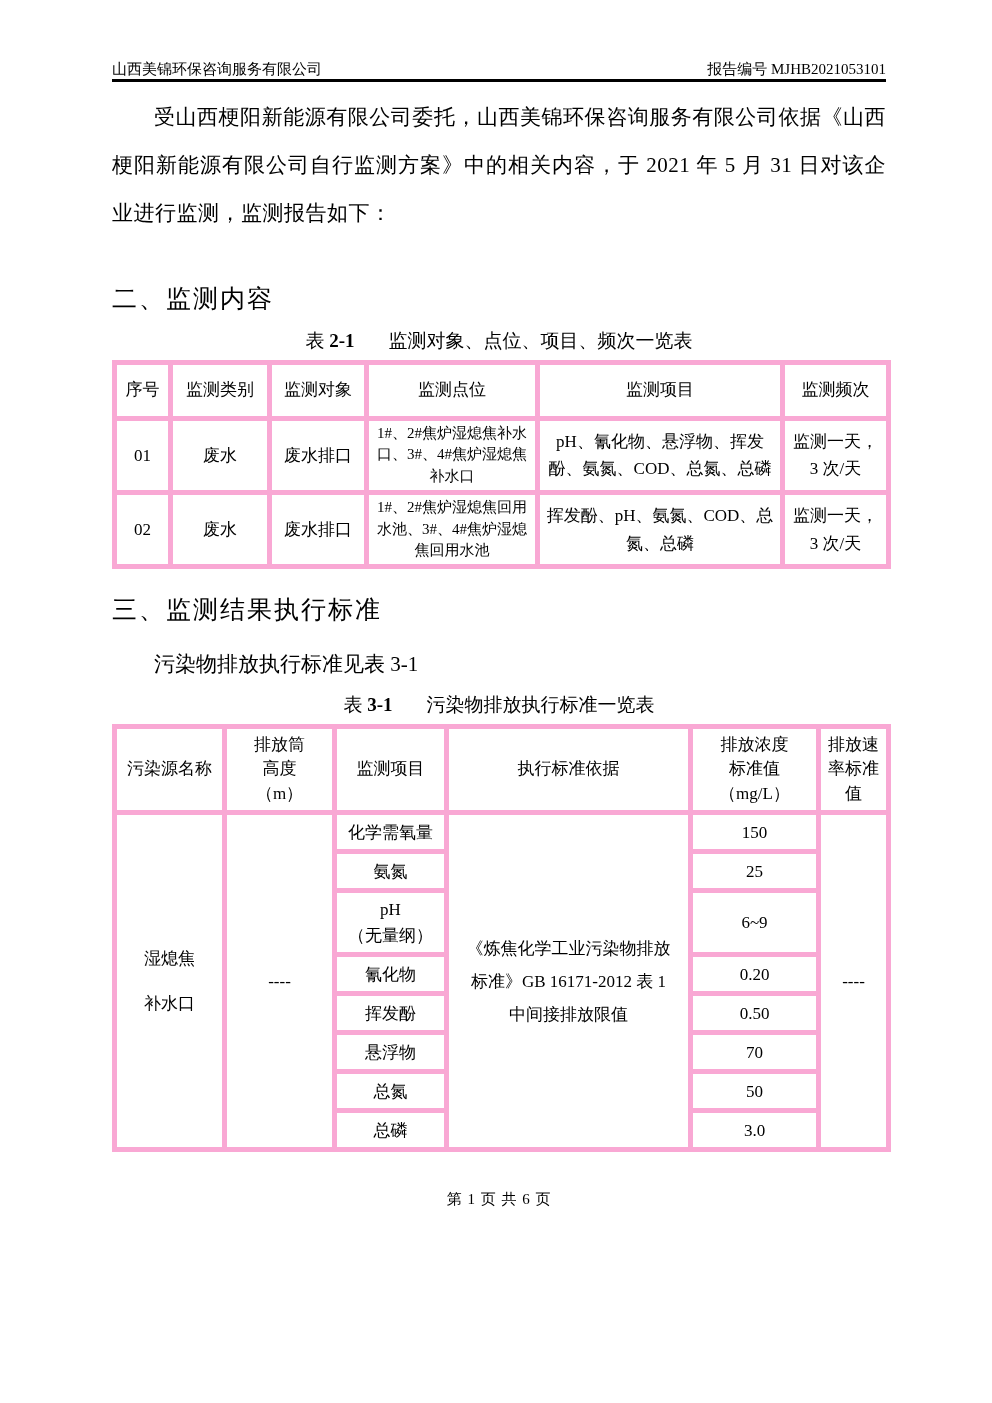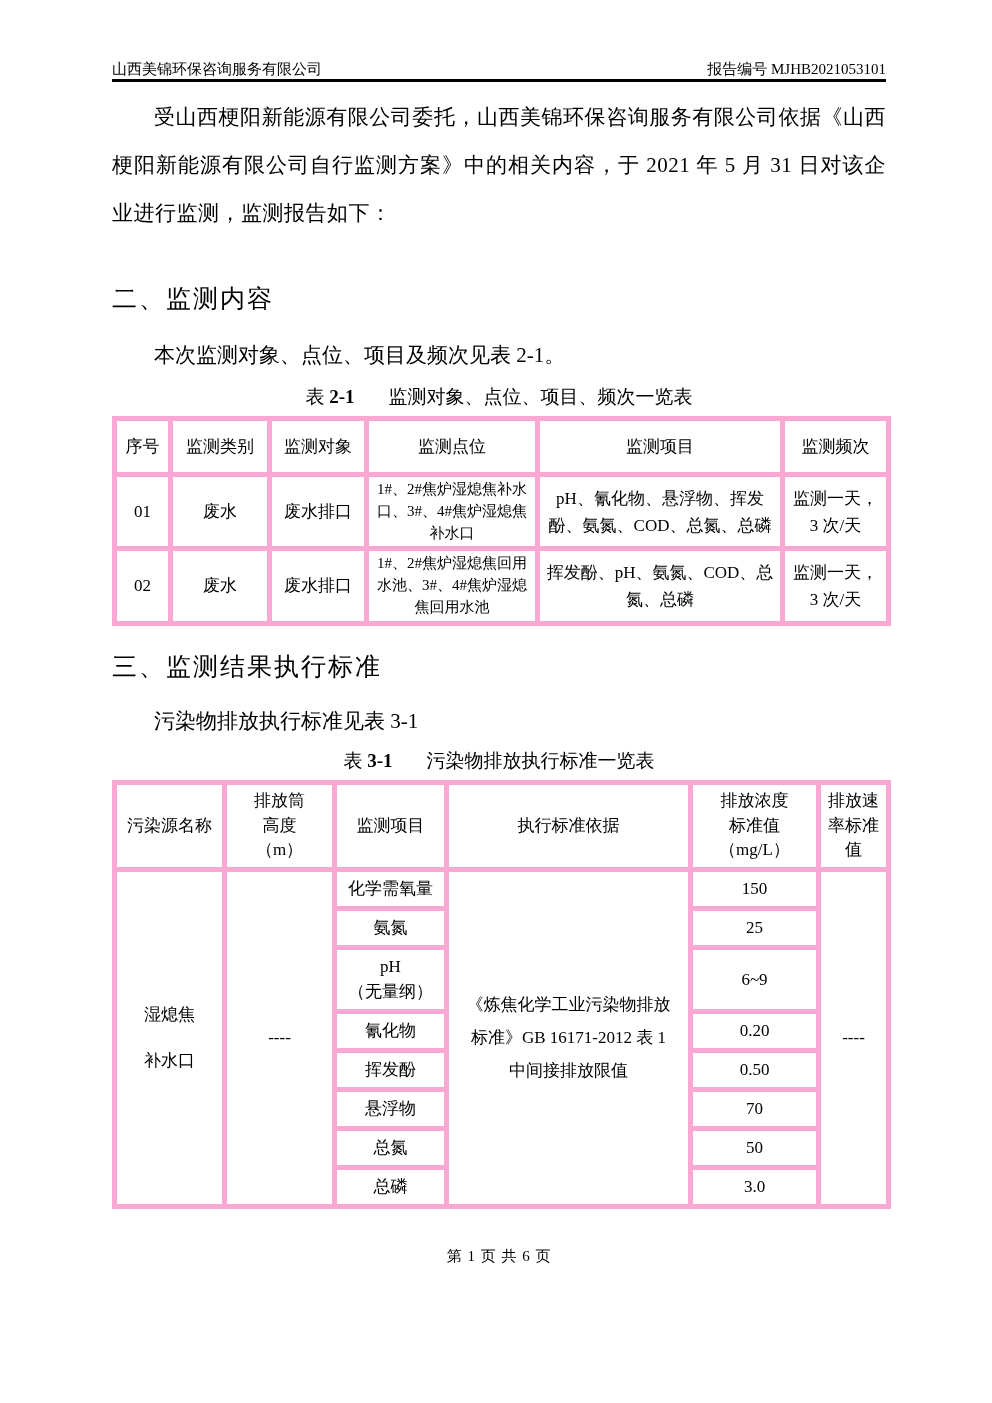--- a/index.html
+++ b/index.html
@@ -113,21 +113,20 @@
   <div class="doc-header">
     <span>山西美锦环保咨询服务有限公司</span>
     <span>报告编号 MJHB2021053101</span>
   </div>
 
 
   <p class="para">受山西梗阳新能源有限公司委托，山西美锦环保咨询服务有限公司依据《山西梗阳新能源有限公司自行监测方案》中的相关内容，于 2021 年 5 月 31 日对该企业进行监测，监测报告如下：</p>
 
   <h1 class="section-title s2">二、监测内容</h1>
 
-  <p class="intro">本次监测对象、点位、项目及频次见表 2-1。</p>
 
   <div class="caption">
     <span class="cap-label"><span>表</span> <b>2-1</b></span>
     <span class="cap-text">监测对象、点位、项目、频次一览表</span>
   </div>
 
   <table class="t21">
     <colgroup>
       <col style="width:56px">
         <col style="width:99px">

